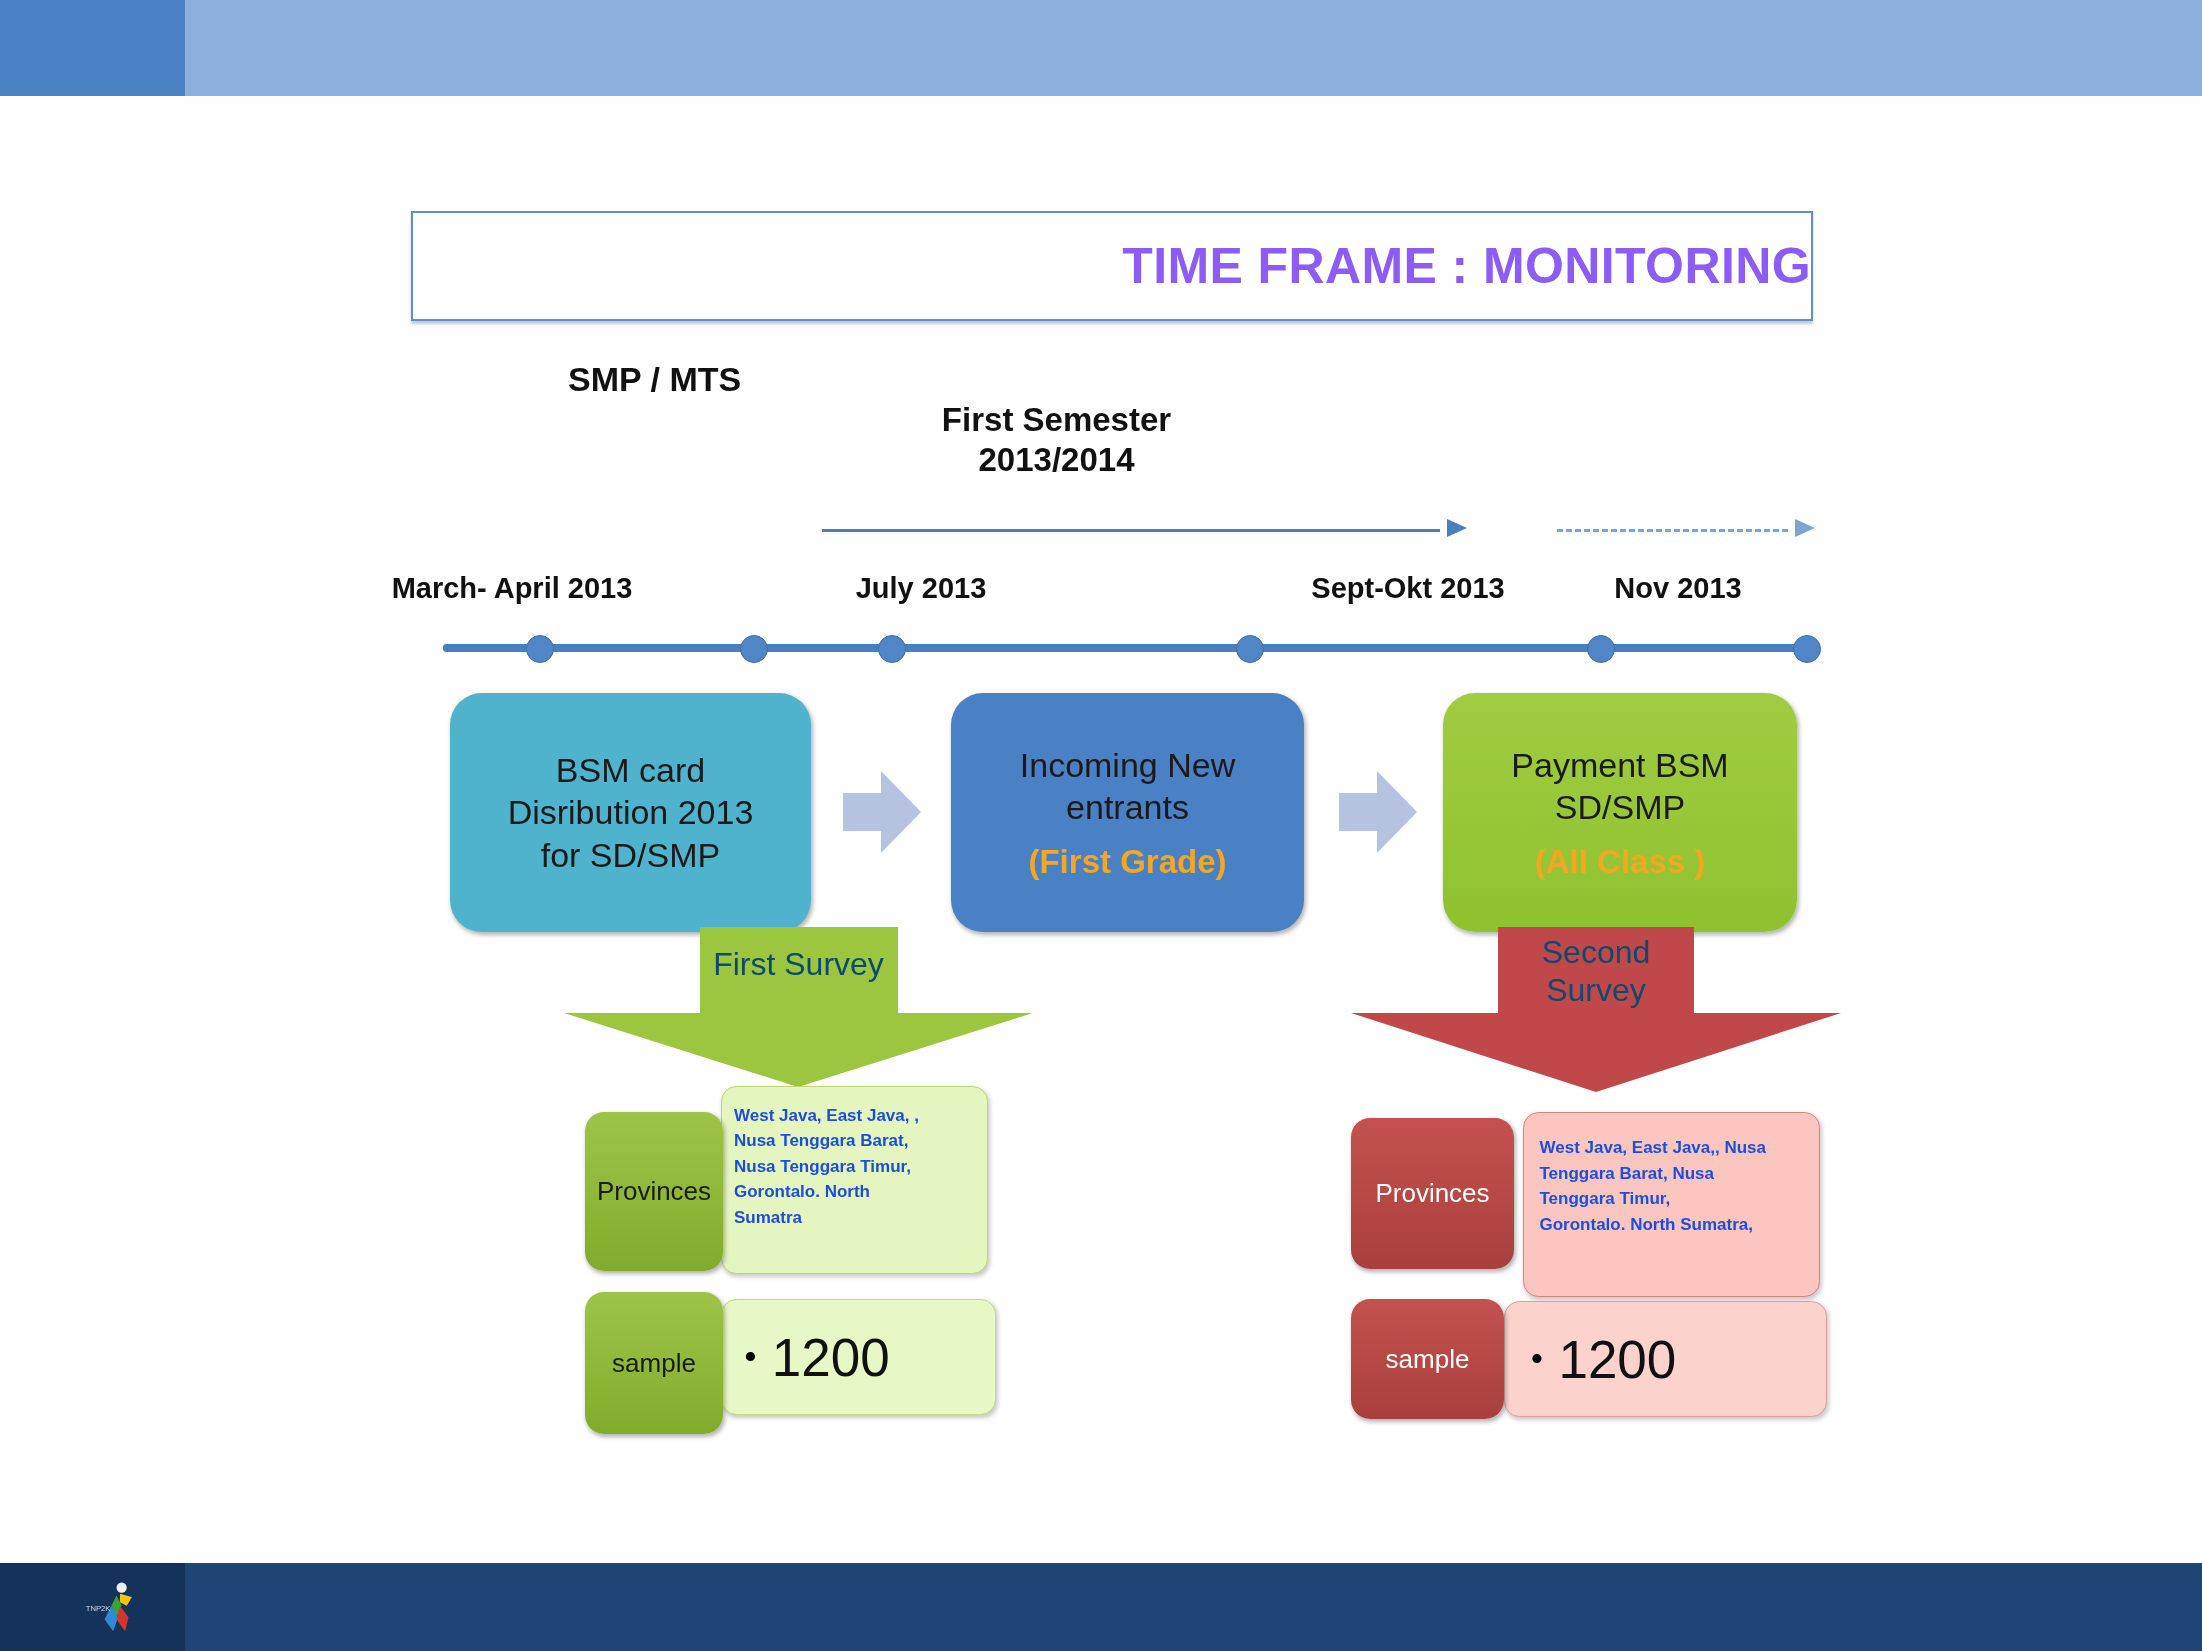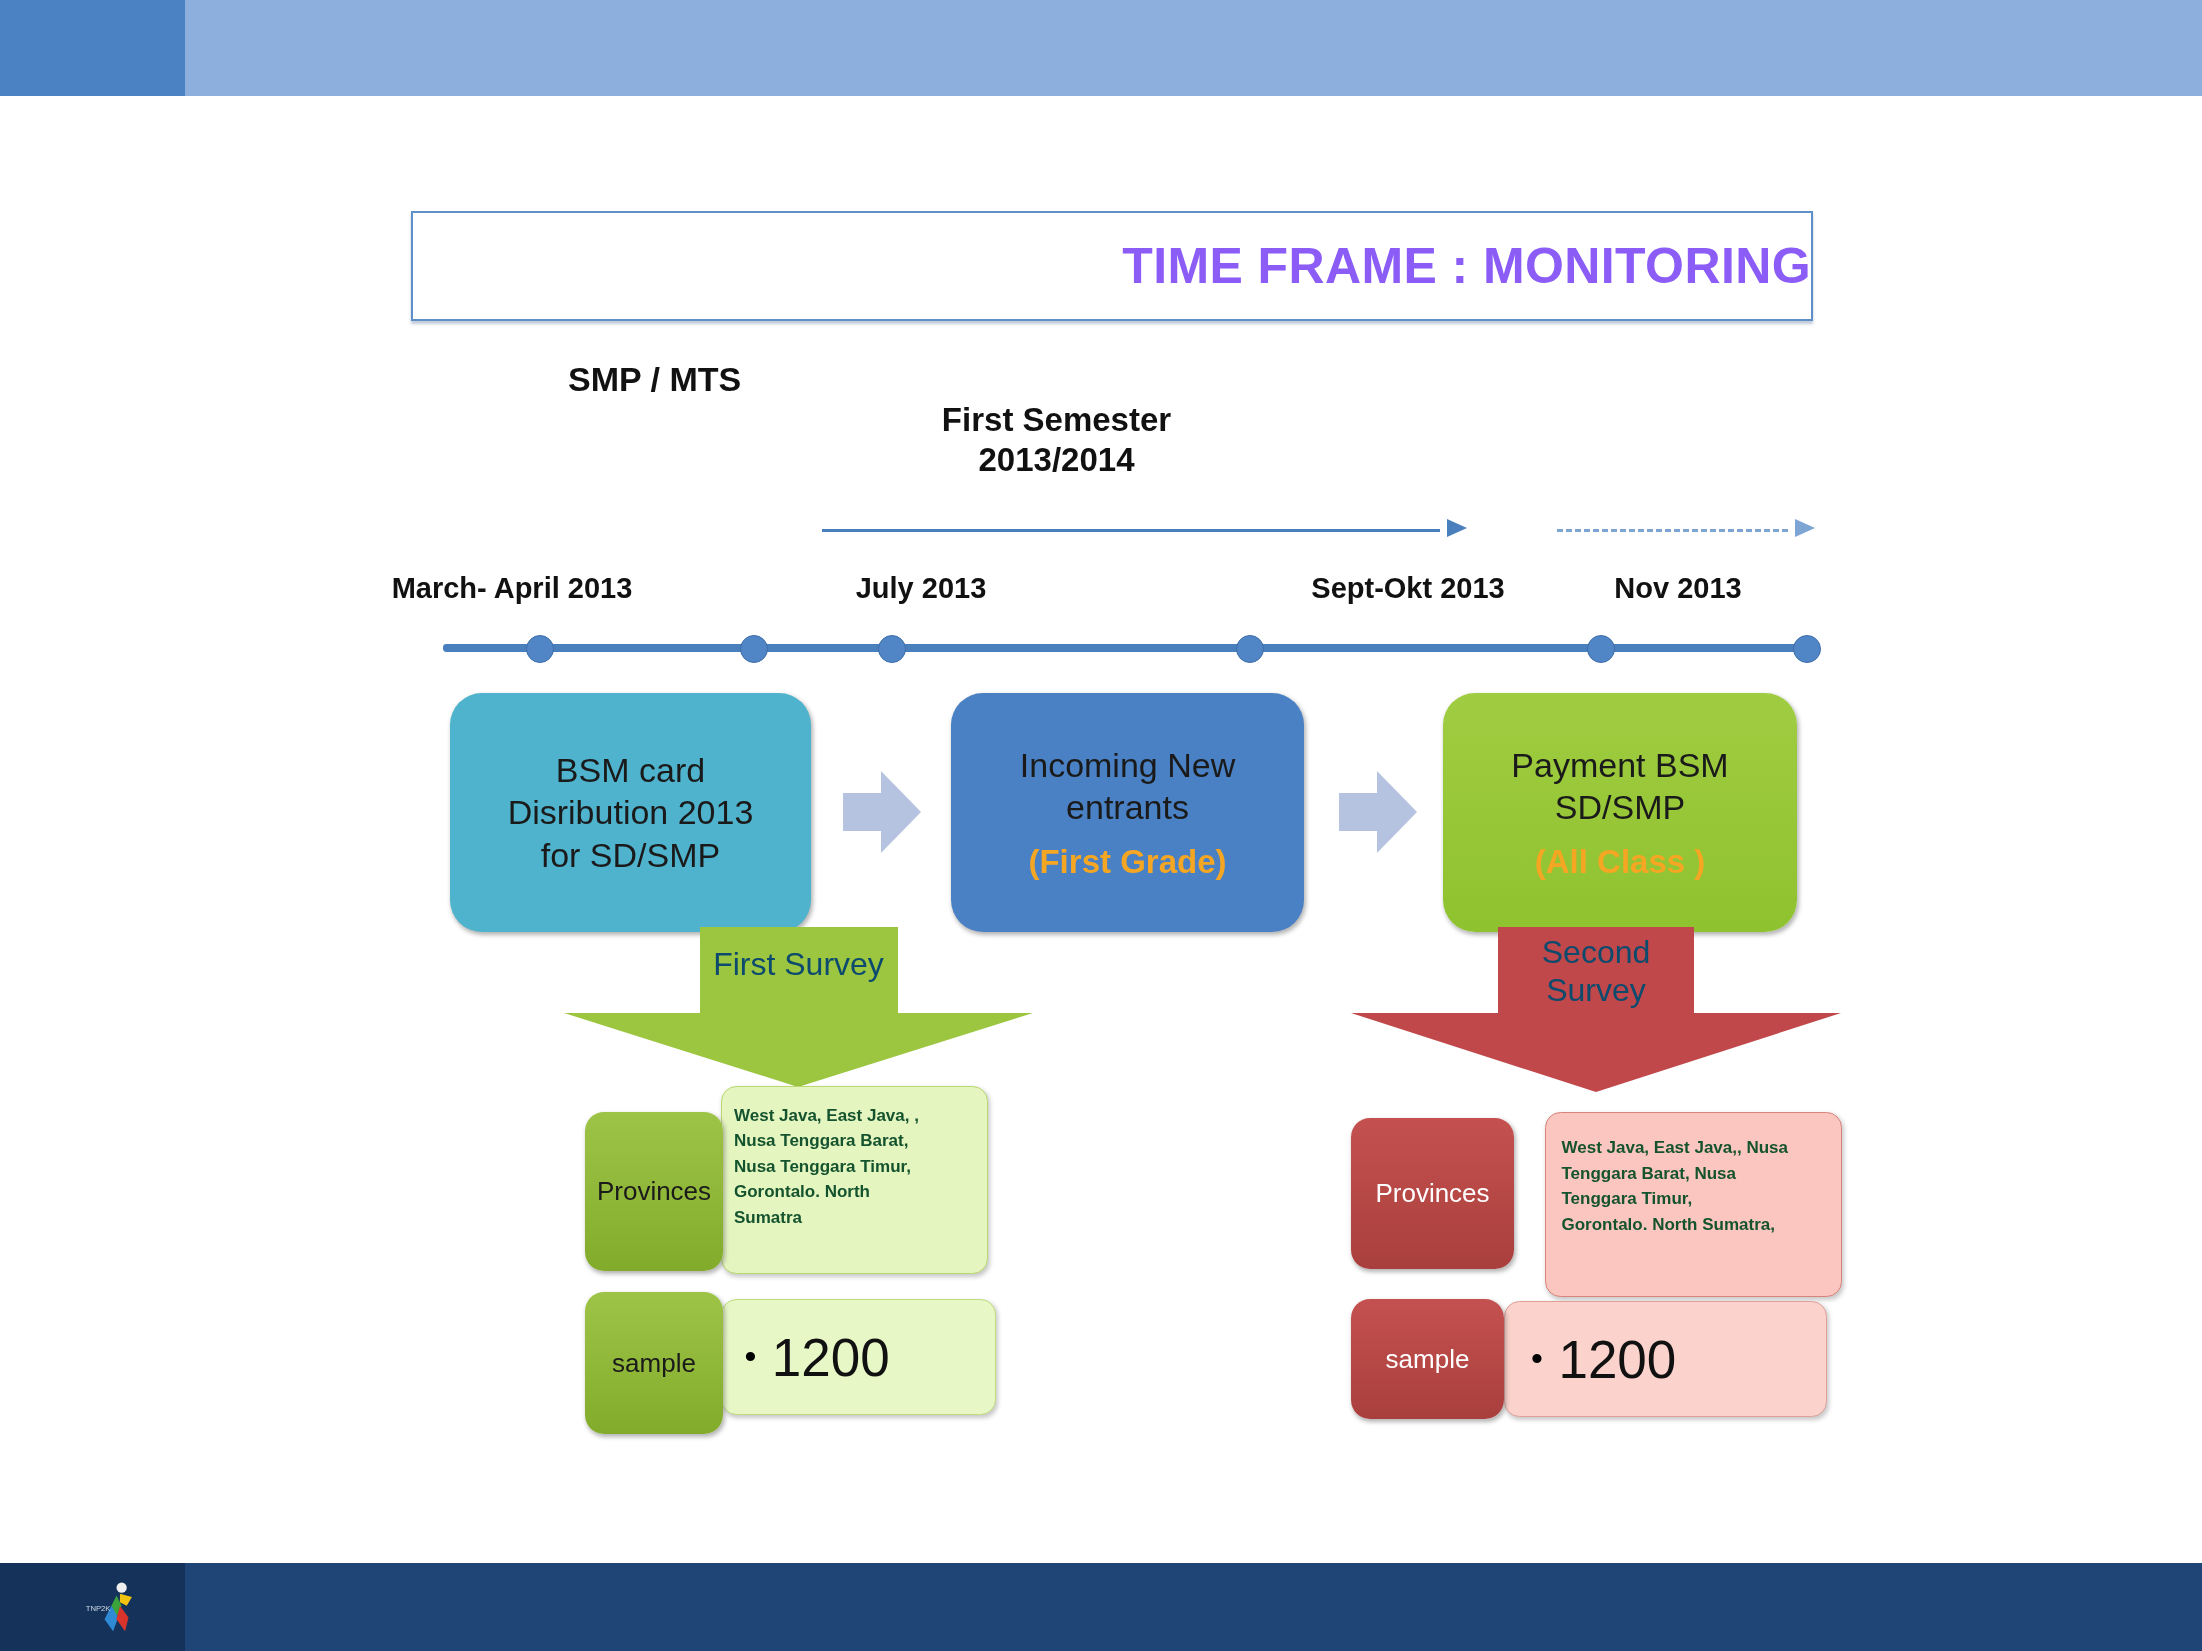--- a/index.html
+++ b/index.html
@@ -137,40 +137,40 @@
     display:flex; align-items:center; justify-content:center;
     font-size:26px; color:#1a1a1a;
     box-shadow:1.7px 2.6px 4.3px rgba(90,90,90,.45);
     z-index:3; box-sizing:border-box;
   }
   .res-panel {
     position:absolute; border-radius:15.5px; box-sizing:border-box;
     box-shadow:1.7px 2.6px 4.3px rgba(120,120,120,.4);
     z-index:2;
   }
-  .bullet-text { font-size:17px; color:#14532d; line-height:1.5; font-weight:bold; }
+  .bullet-text { font-size:17px; color:#1d4ed8; line-height:1.5; font-weight:bold; }
   .big-num { font-size:53px; color:#111; }
 
   
   #g-prov-tag   { left:585px;  top:1112px; width:138px; height:159px;
                   background:linear-gradient(180deg,#9ec447 0%,#82ab2b 100%); }
   #g-prov-panel { left:721px;  top:1086px; width:267px; height:188px;
                   background:#e4f5c0; border:1.7px solid #b9d96e; padding:15.5px 12px; }
   #g-sample-tag { left:585px;  top:1292px; width:138px; height:142px;
                   background:linear-gradient(180deg,#9ec447 0%,#82ab2b 100%); }
   #g-sample-panel { left:721px; top:1299px; width:275px; height:116px;
                   background:#e7f7c6; border:1.7px solid #c0dd7c;
                   display:flex; align-items:center; padding-left:22.4px; }
 
   
   #r-prov-tag   { left:1351px; top:1118px; width:163px; height:151px;
                   background:linear-gradient(180deg,#c4514f 0%,#a93f3d 100%);
                   color:#ffffff; }
   #r-prov-panel { left:1523px; top:1112px; width:297px; height:185px;
-                  background:#fbc6bf; border:1.7px solid #d8847c; padding:22.4px 15.5px;margin-left:22px; }
+                  background:#fbc6bf; border:1.7px solid #d8847c; padding:22.4px 15.5px; }
   #r-sample-tag { left:1351px; top:1299px; width:153px; height:120px;
                   background:linear-gradient(180deg,#c4514f 0%,#a93f3d 100%);
                   color:#ffffff; }
   #r-sample-panel { left:1504px; top:1301px; width:323px; height:116px;
                   background:#fbd2cc; border:1.7px solid #e0a099;
                   display:flex; align-items:center; padding-left:26px; }
   .bullet-dot { font-size:34px; margin-right:15.5px; line-height:0.8; }
 
   
   #footer {

